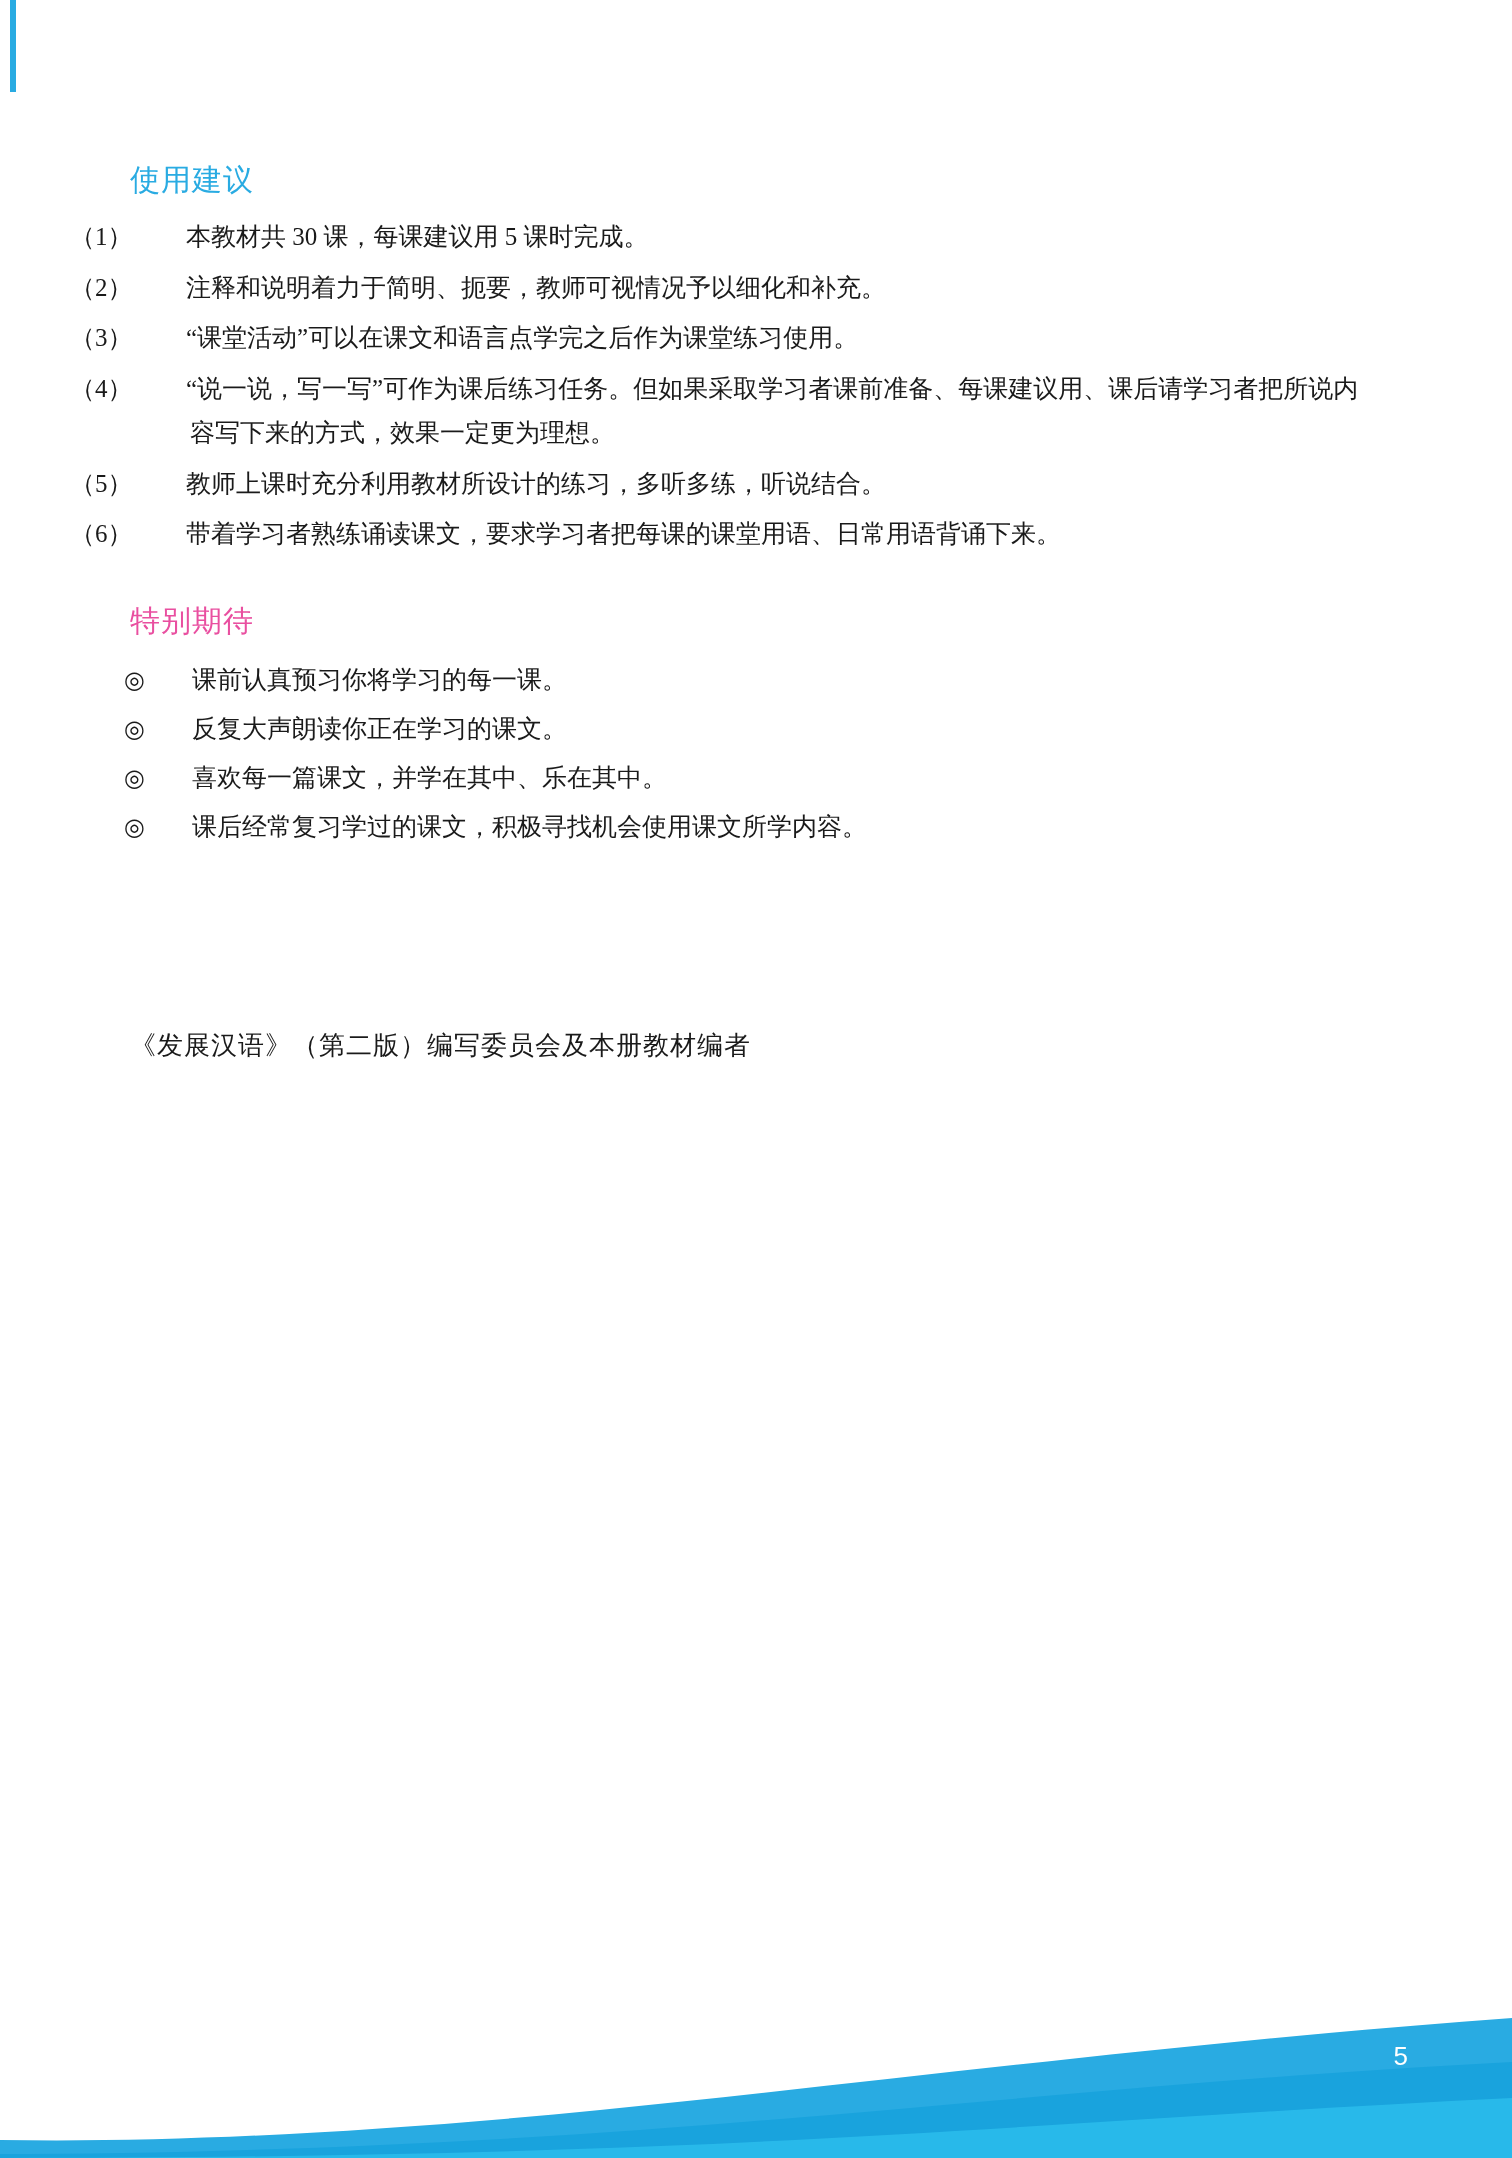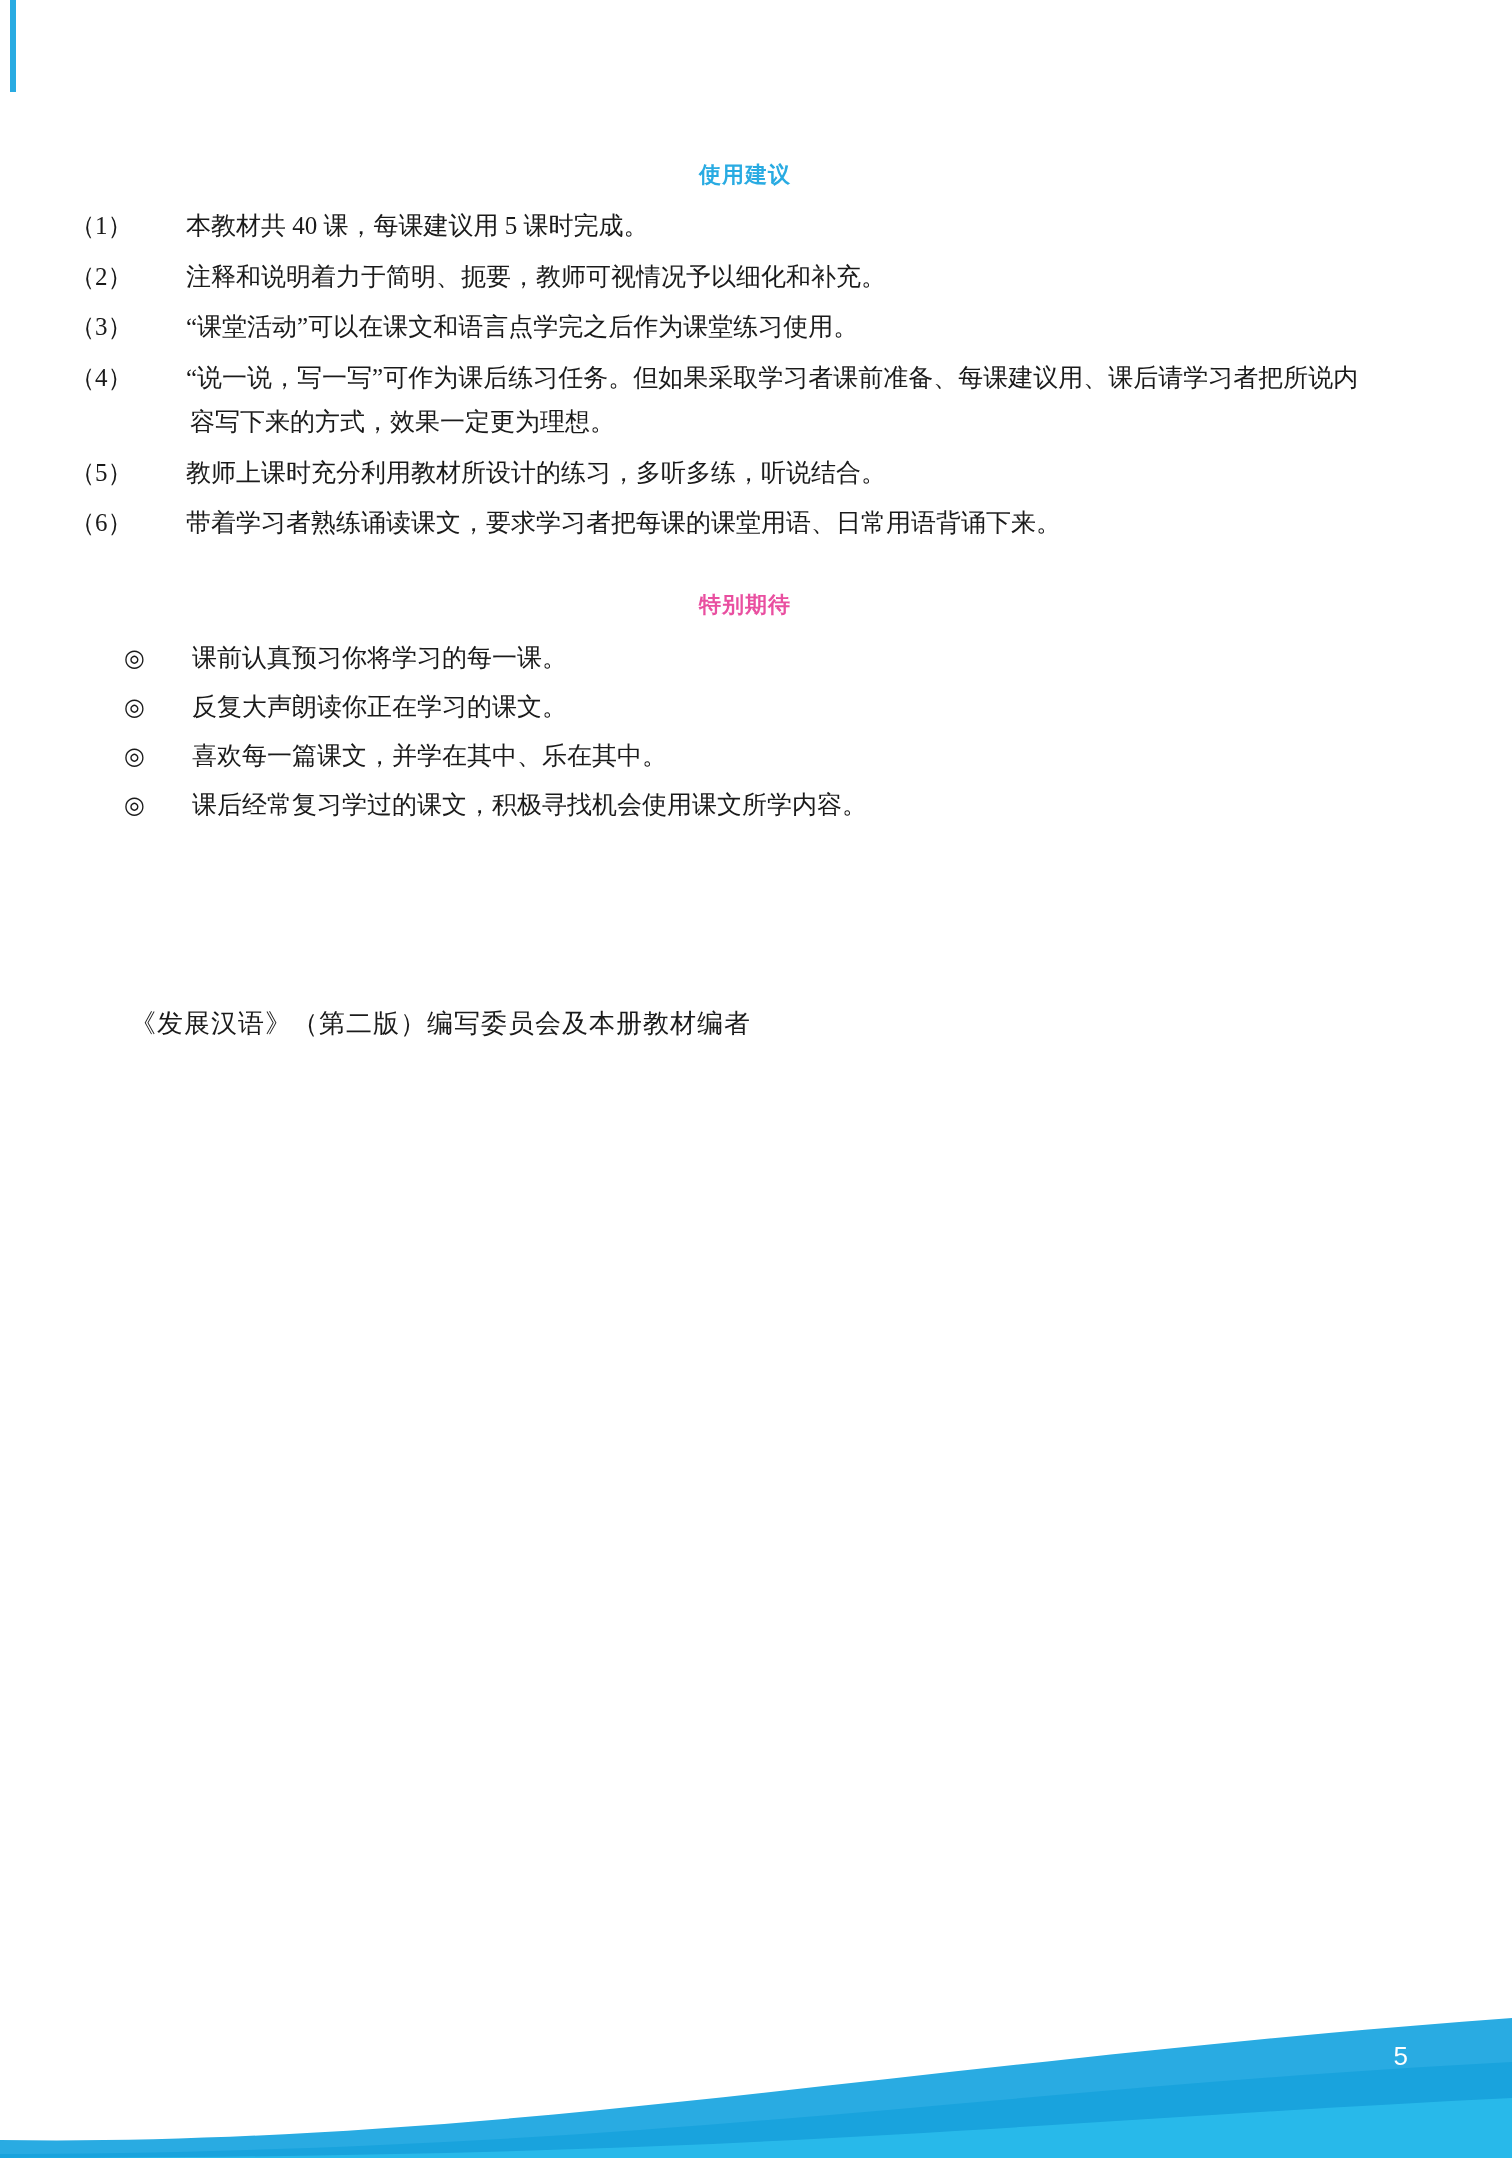--- a/index.html
+++ b/index.html
@@ -27,26 +27,25 @@
     background: #29abe2;
   }
   .content {
     position: absolute;
     left: 130px;
     top: 160px;
     width: 1230px;
   }
   .section-title {
     color: #29abe2;
-    font-size: 22px;
-    font-weight: bold;
+    font-size: 30px;
+    font-weight: normal;
     letter-spacing: 1px;
     margin: 0 0 14px 0;
     font-family: "Liberation Sans", "DejaVu Sans", sans-serif;
-    text-align: center;
   }
   .section-title.magenta {
     color: #e94fa0;
   }
   .para {
     font-size: 25px;
     line-height: 1.78;
     color: #1a1a1a;
     margin: 0 0 6px 0;
     text-indent: 0;
@@ -114,21 +113,21 @@
 
 <div class="page">
 
   <div class="top-left-mark"></div>
 
   <div class="content">
 
     <h2 class="section-title">使用建议</h2>
 
     <p class="para numbered hang">
-      <span class="num">（1）</span><span>本教材共 40 课，每课建议用 5 课时完成。</span>
+      <span class="num">（1）</span><span>本教材共 30 课，每课建议用 5 课时完成。</span>
     </p>
     <p class="para numbered hang">
       <span class="num">（2）</span><span>注释和说明着力于简明、扼要，教师可视情况予以细化和补充。</span>
     </p>
     <p class="para numbered hang">
       <span class="num">（3）</span><span>“课堂活动”可以在课文和语言点学完之后作为课堂练习使用。</span>
     </p>
     <p class="para numbered hang">
       <span class="num">（4）</span><span>“说一说，写一写”可作为课后练习任务。但如果采取学习者课前准备、每课建议用、课后请学习者把所说内容写下来的方式，效果一定更为理想。</span>
     </p>

